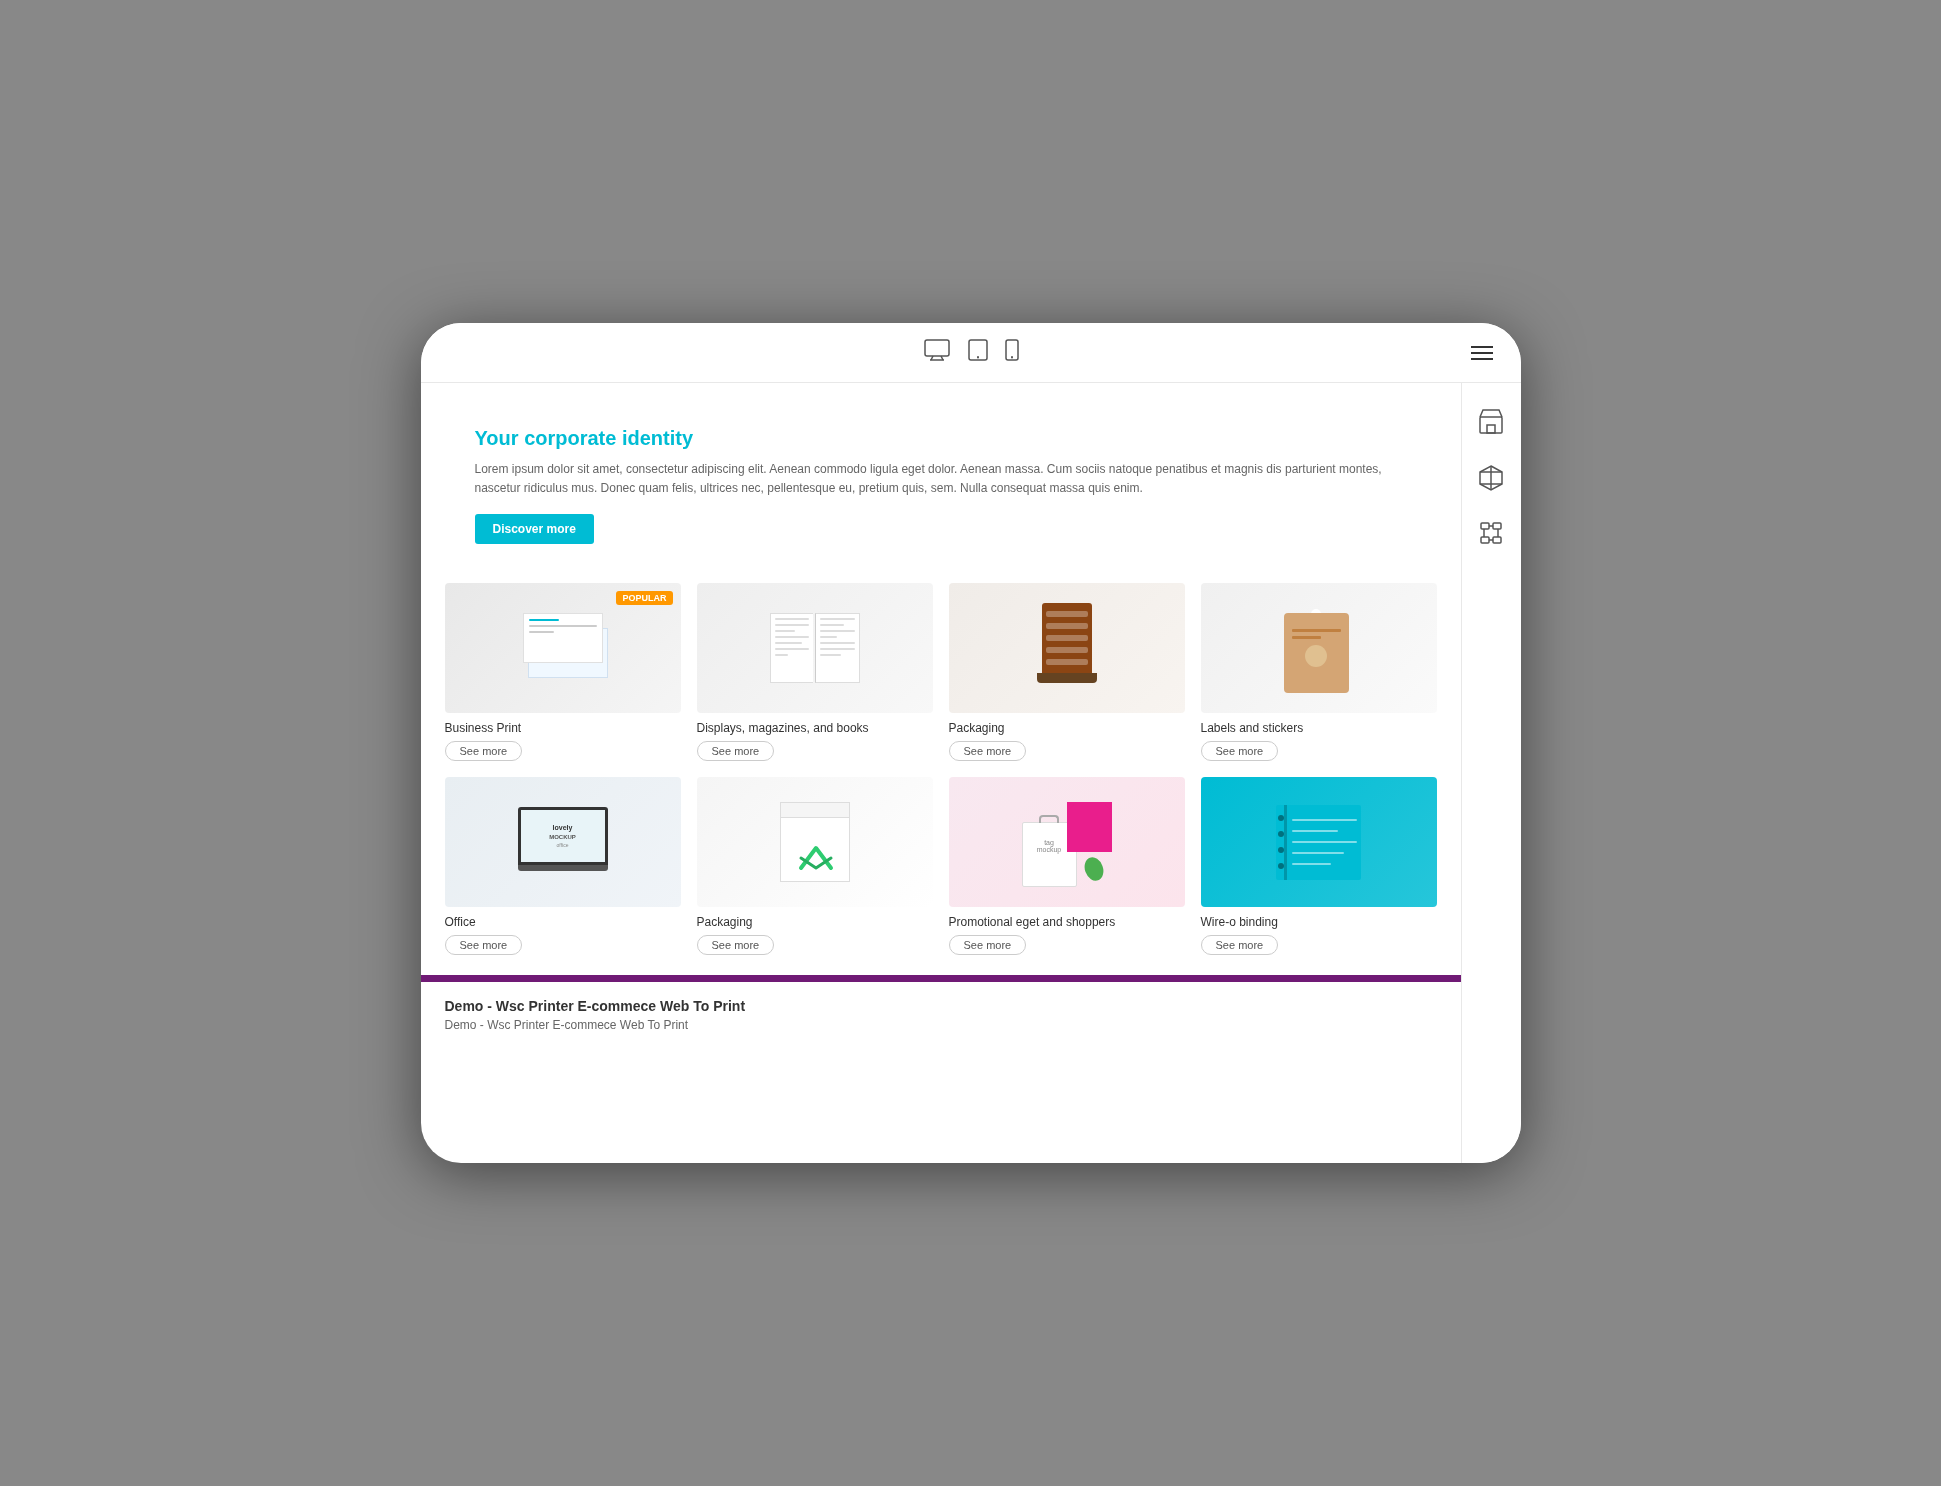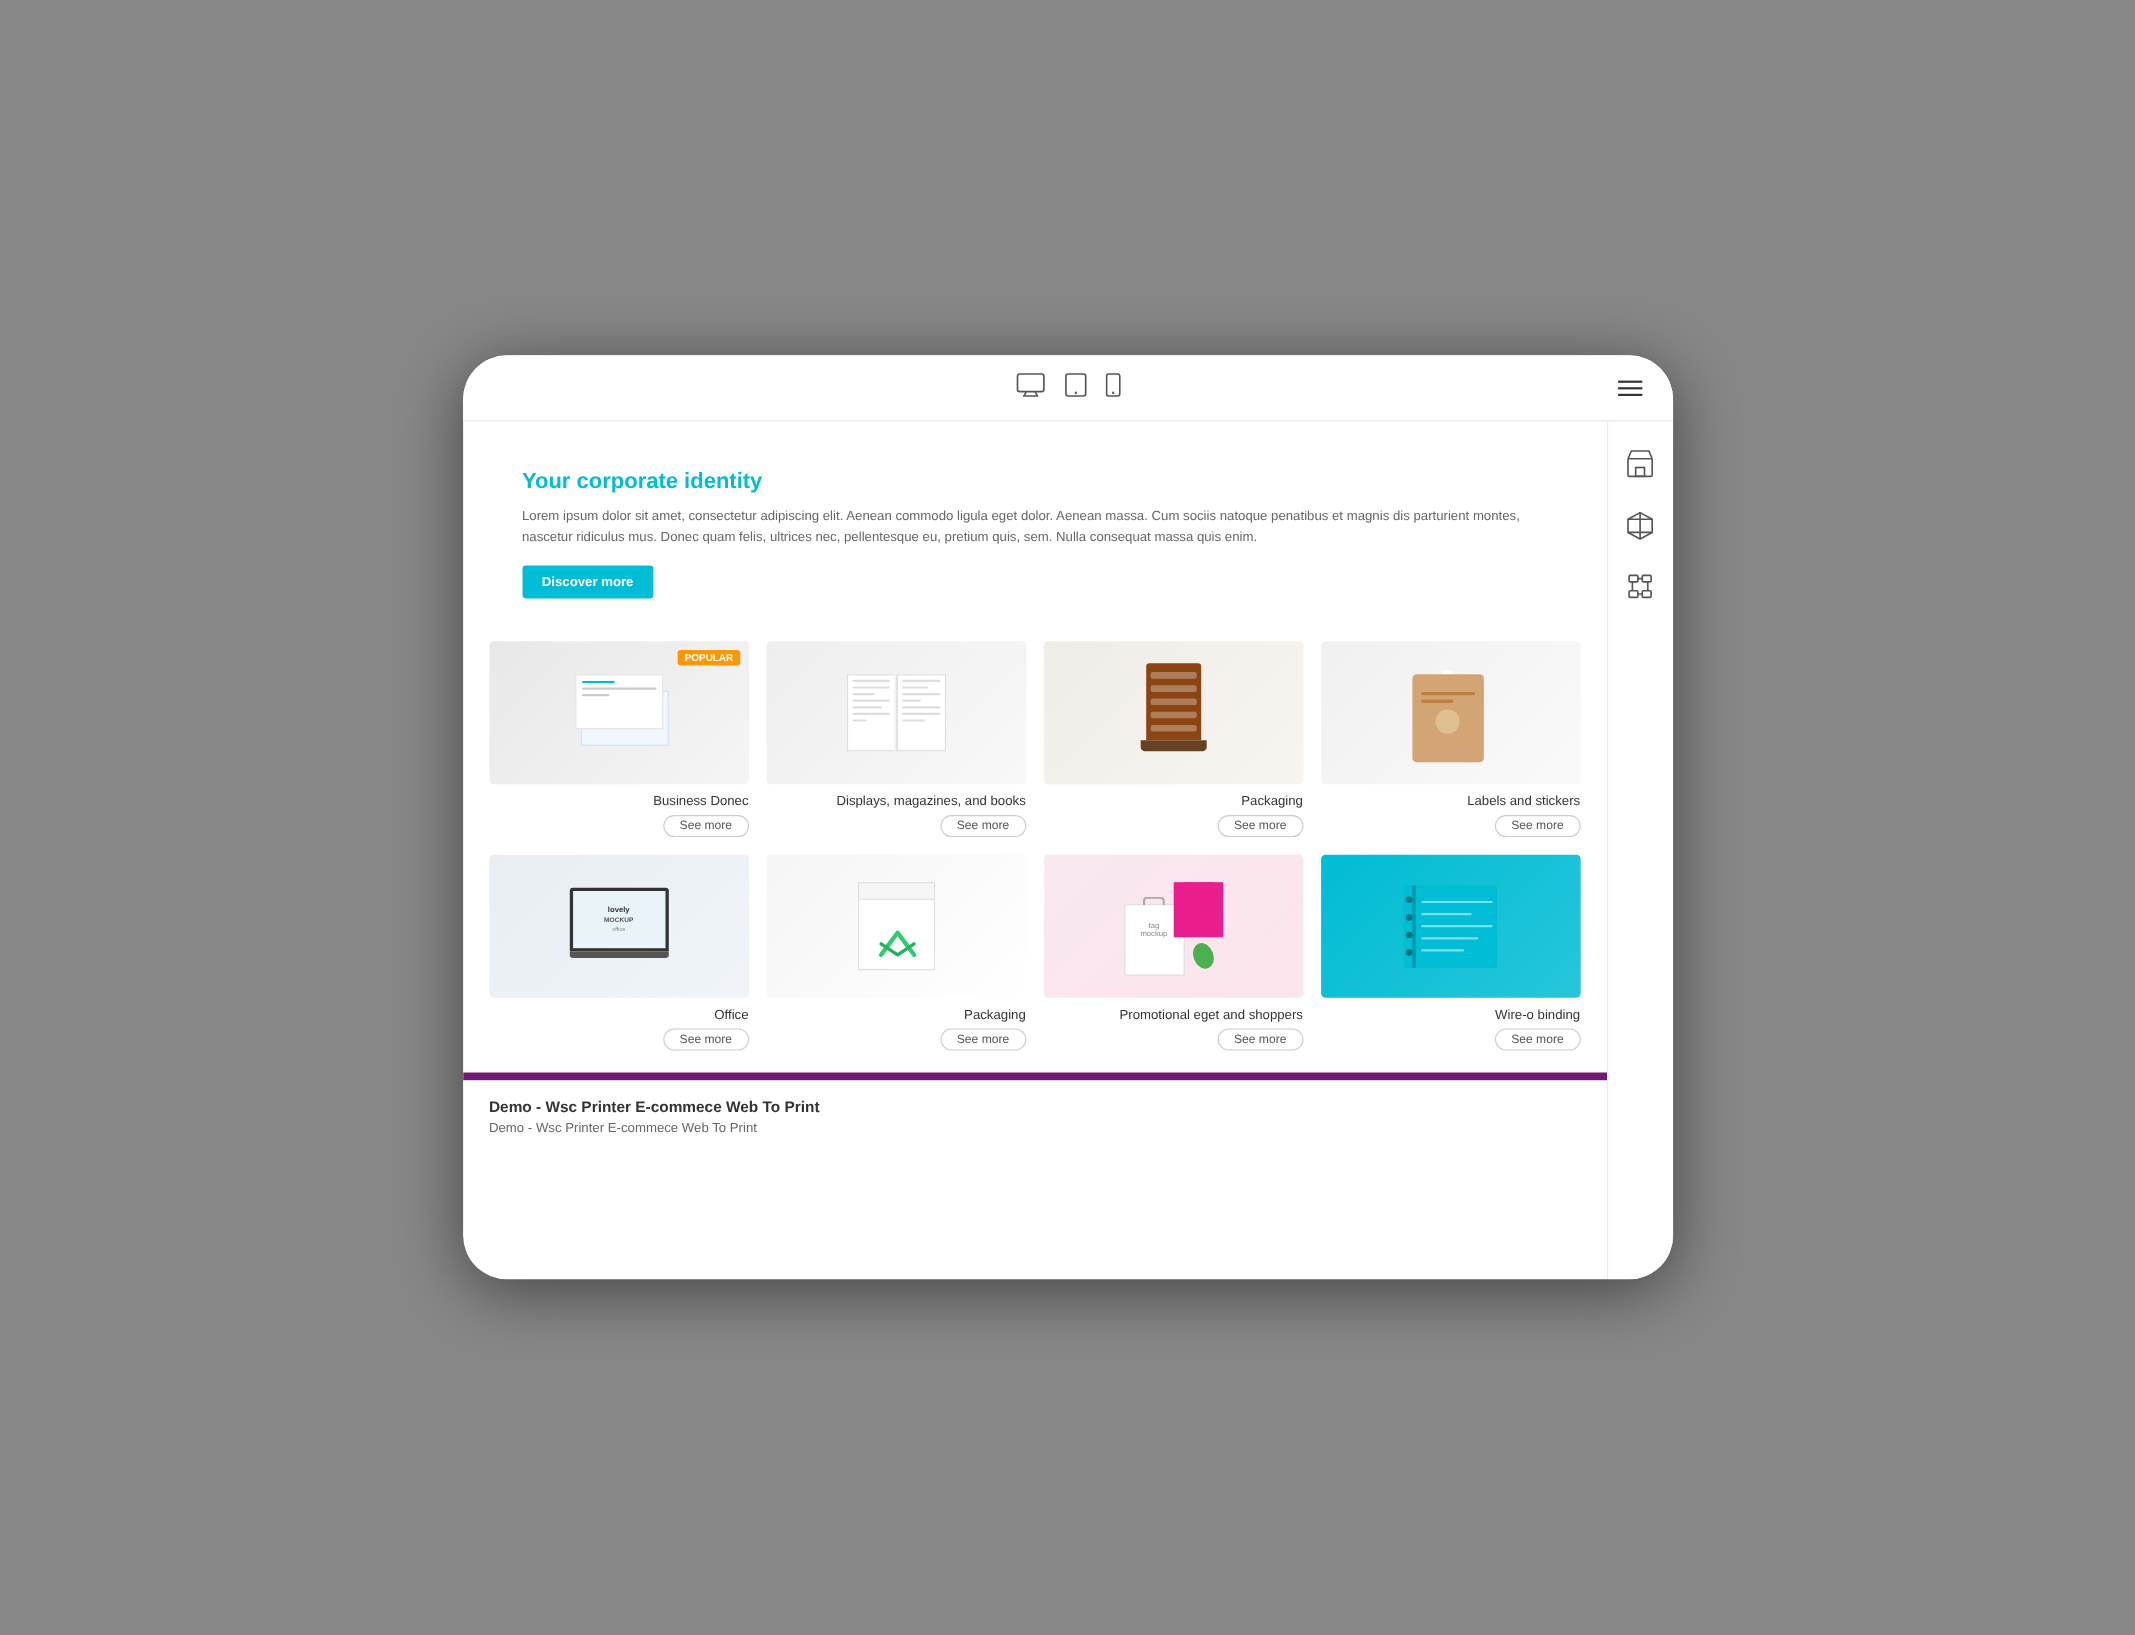--- a/index.html
+++ b/index.html
@@ -205,21 +205,21 @@
       margin: 20px 0 16px;
     }
     .product-grid {
       display: grid;
       grid-template-columns: repeat(4, 1fr);
       gap: 16px;
     }
     .product-card {
       display: flex;
       flex-direction: column;
-      align-items: flex-end;
+      align-items: flex-start;
     }
     .product-image {
       width: 100%;
       height: 130px;
       background: #f0f0f0;
       border-radius: 4px;
       overflow: hidden;
       position: relative;
       margin-bottom: 8px;
     }
@@ -584,21 +584,21 @@
                   <div class="bc-line"></div>
                   <div class="bc-line" style="width:20px"></div>
                 </div>
                 <div class="bc-main">
                   <div class="bc-line bc-line-accent"></div>
                   <div class="bc-line"></div>
                   <div class="bc-line" style="width:25px"></div>
                 </div>
               </div>
             </div>
-            <div class="product-name">Business Donec</div>
+            <div class="product-name">Business Print</div>
             <button class="see-more-btn">See more</button>
           </div>
 
           <div class="product-card">
             <div class="product-image img-catalogs">
               <div class="book-mockup">
                 <div class="book-page book-page-left">
                   <div class="book-lines">
                     <div class="book-line"></div>
                     <div class="book-line"></div>

